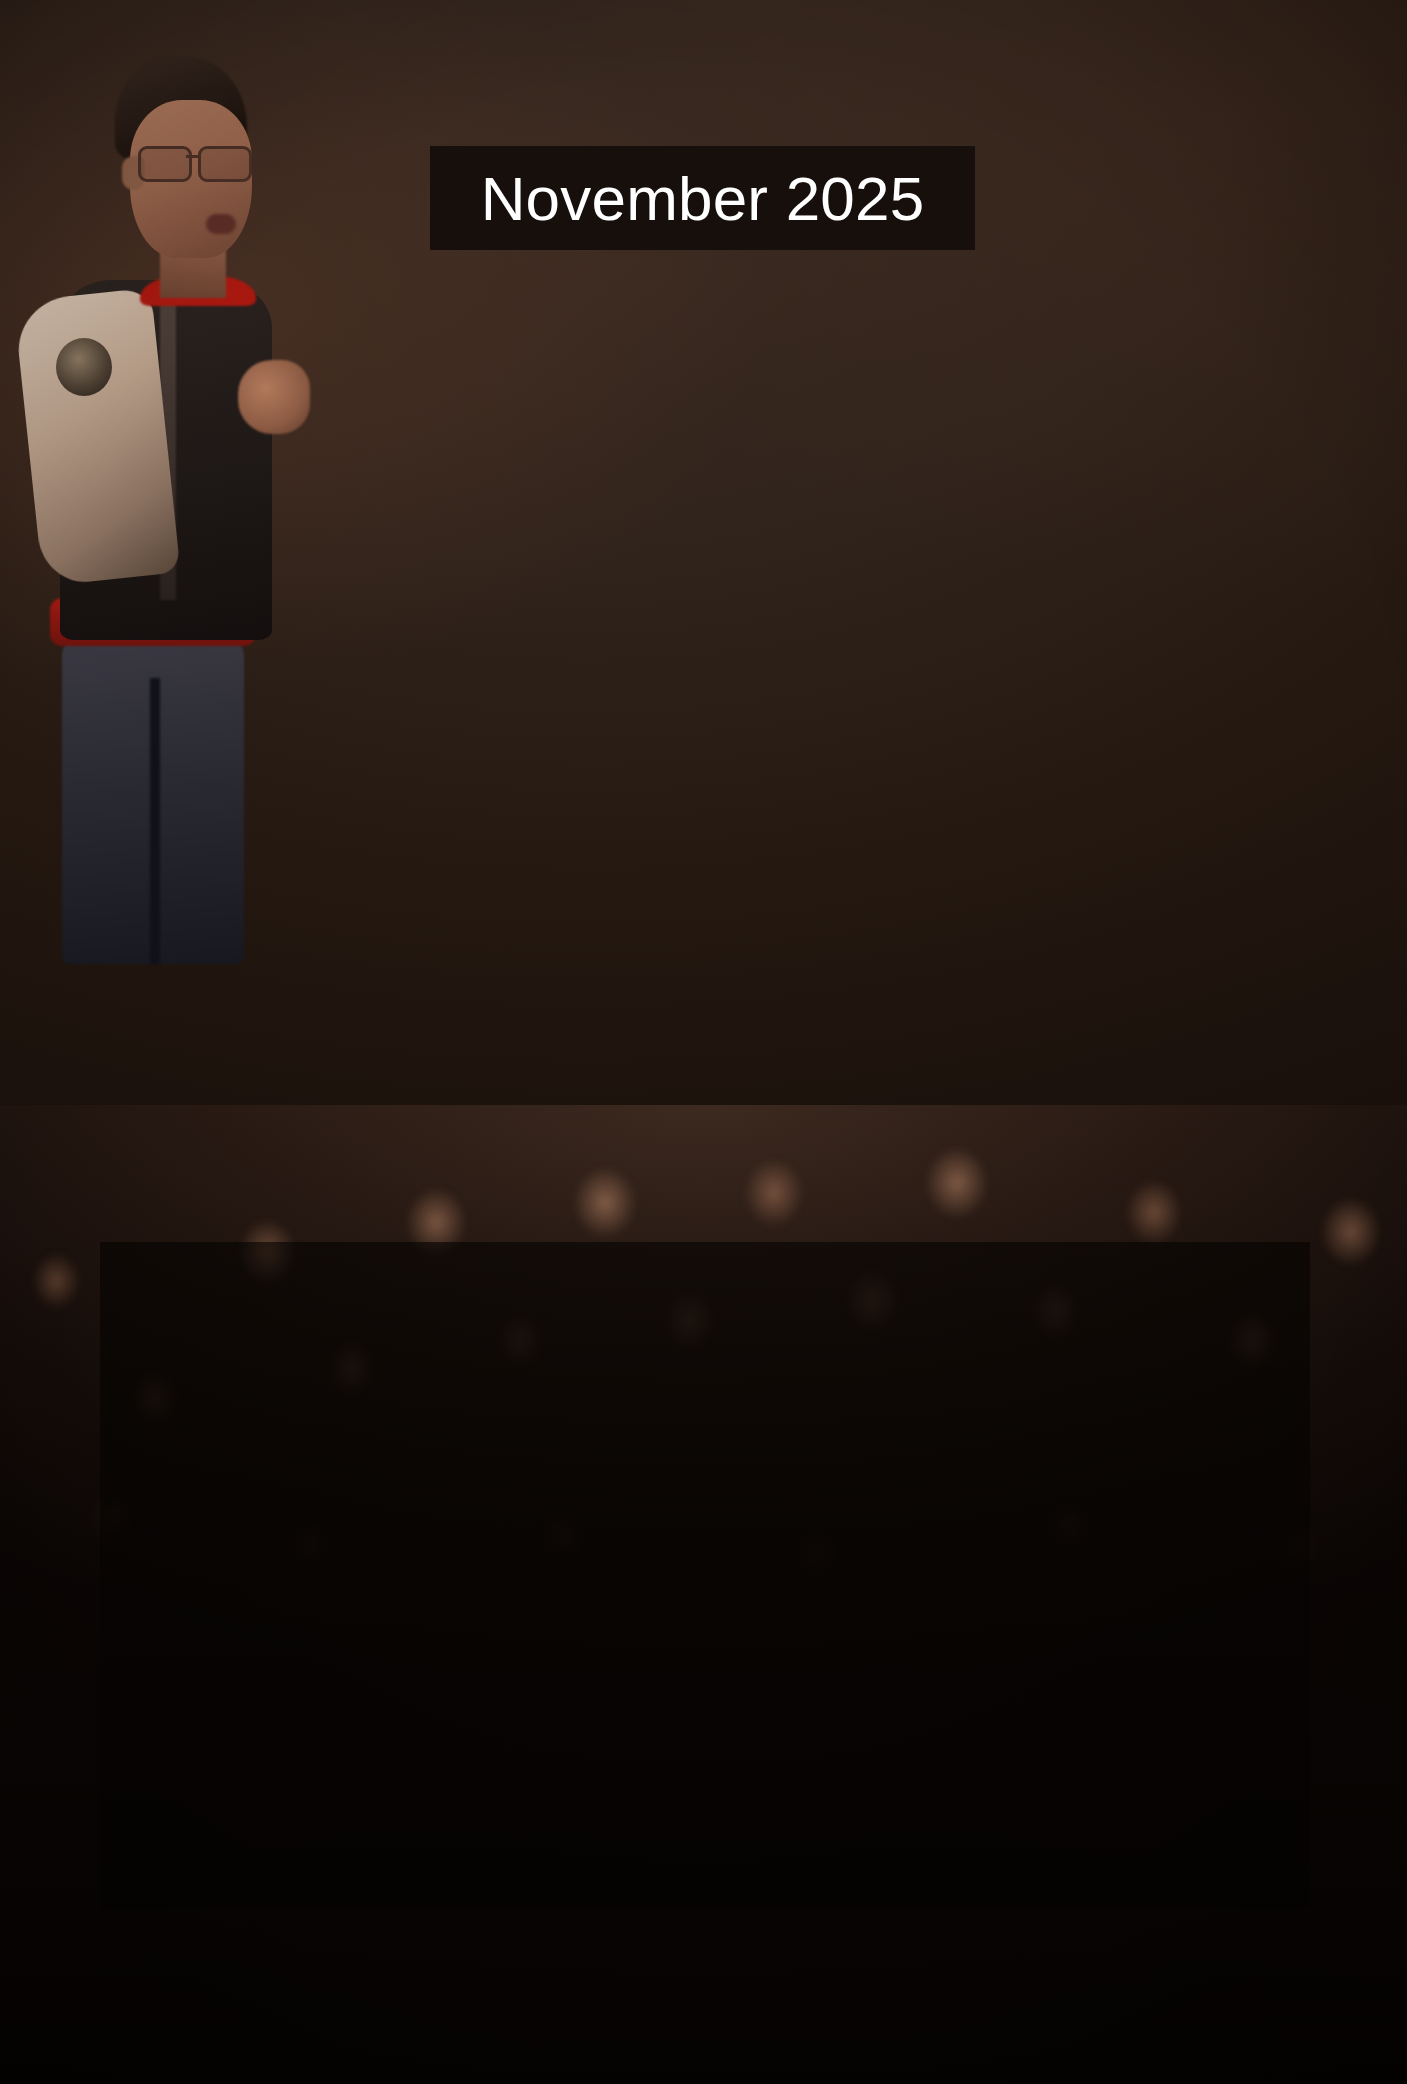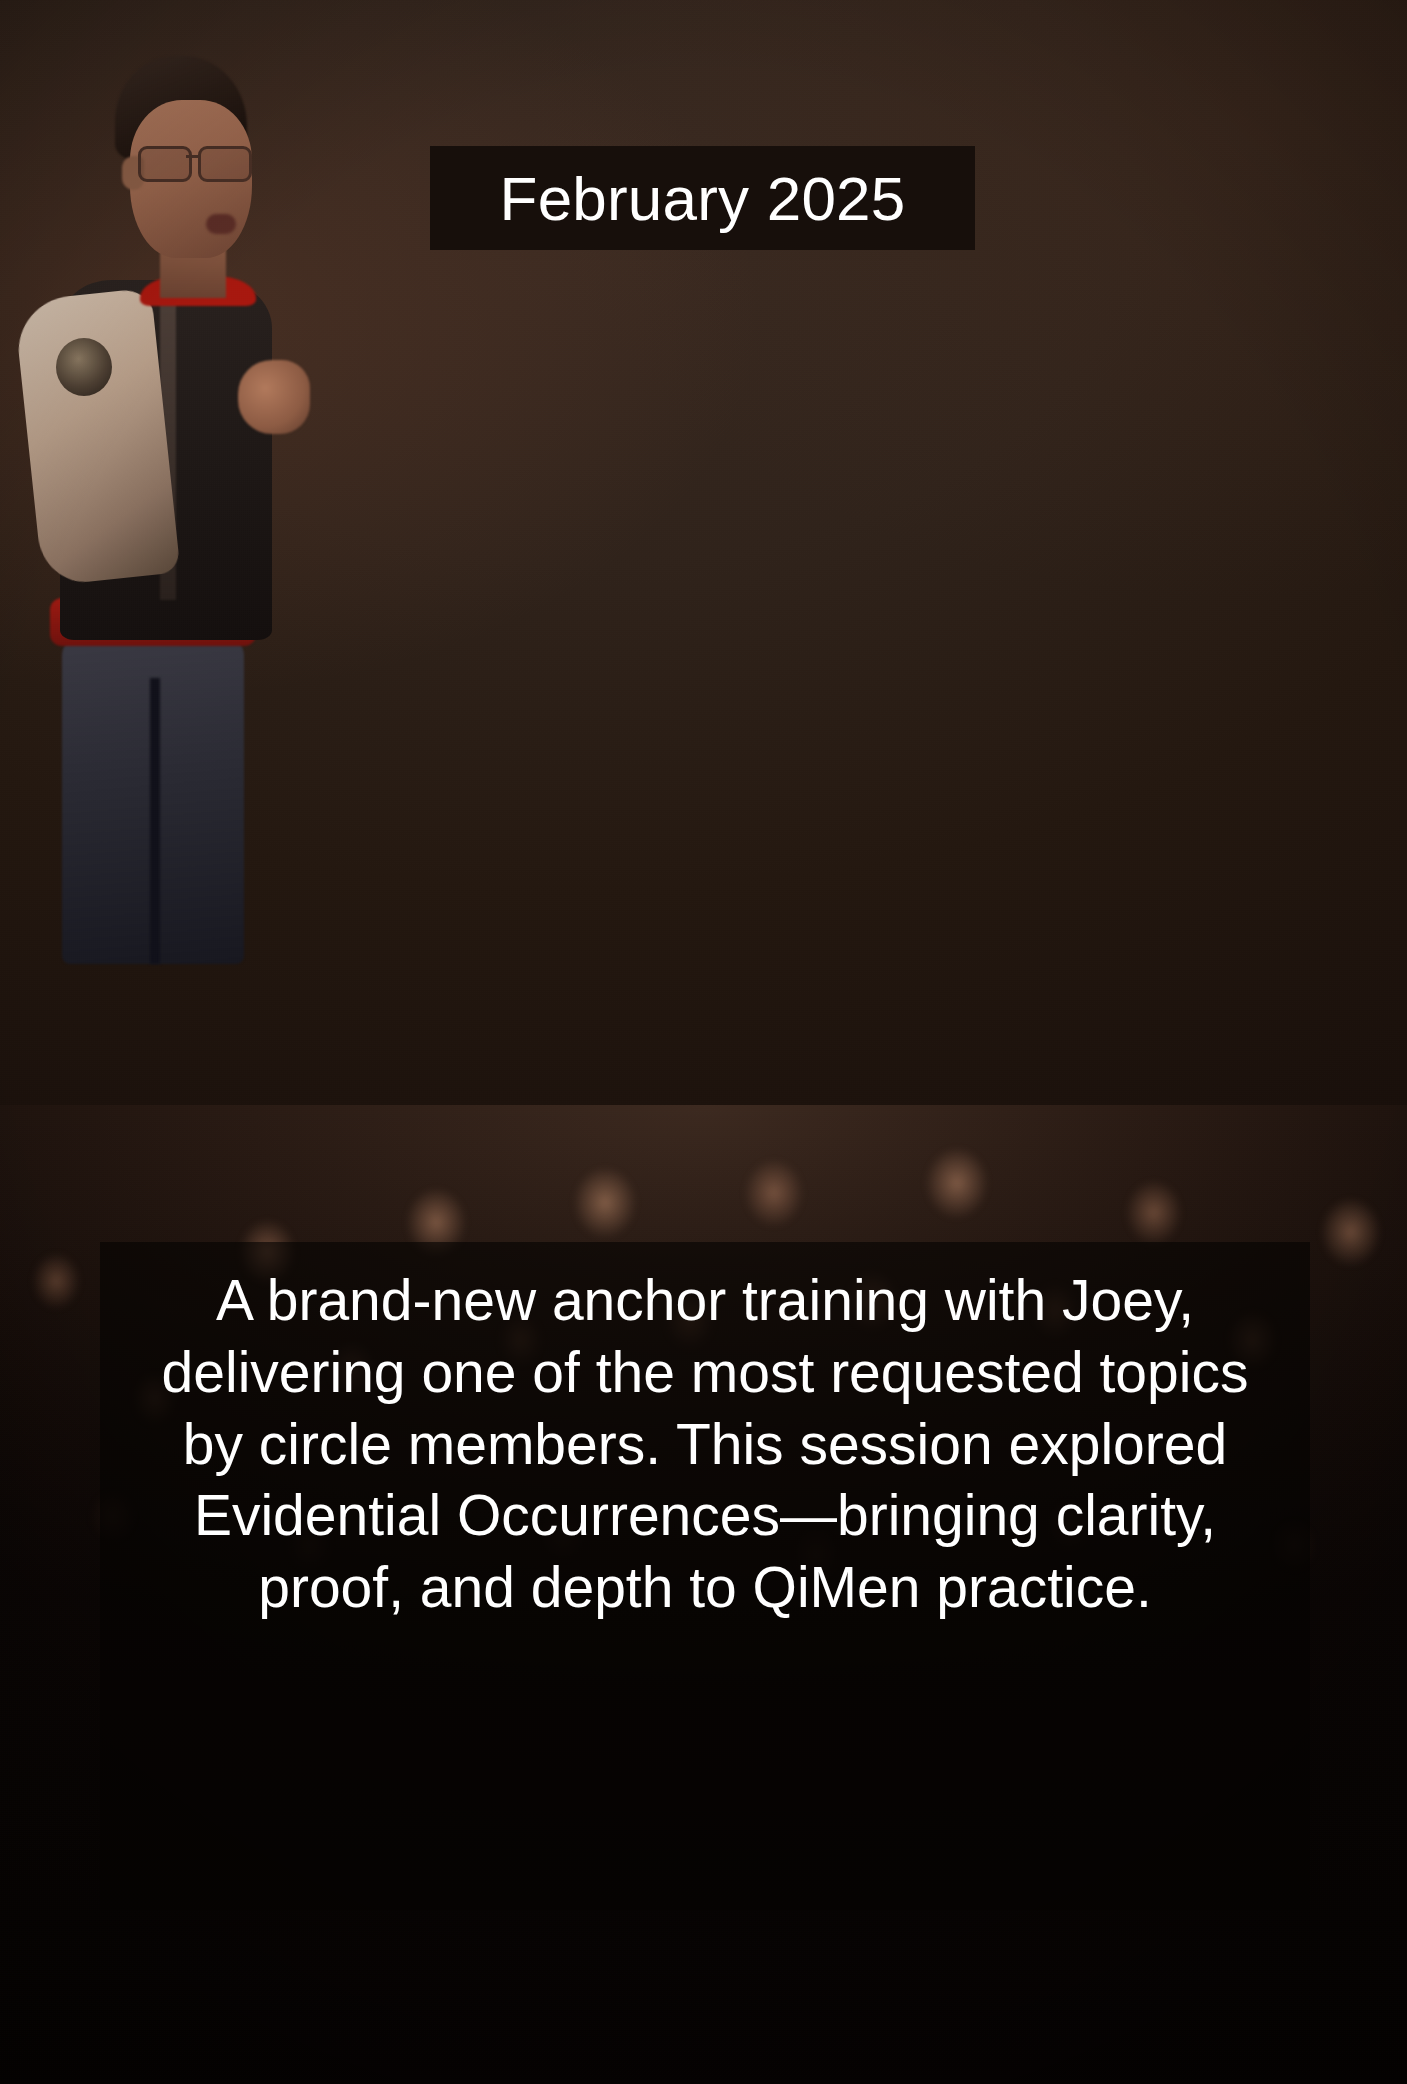--- a/index.html
+++ b/index.html
@@ -367,23 +367,20 @@
         <span class="bridge"></span>
       </div>
     </div>
 
     <div class="vignette"></div>
     <div class="grain"></div>
   </div>
 
   <div class="content">
 
-    <div class="date-badge">February 2025</div>
+    <div class="date-badge">November 2025</div>
 
 
     <div class="body-panel"></div>
 
-    <div class="body-copy">
-      <p>A brand-new anchor training with Joey, delivering one of the most requested topics by circle members. This session explored Evidential Occurrences—bringing clarity, proof, and depth to QiMen practice.</p>
-    </div>
 
   </div>
 </div>
 
 </body></html>

